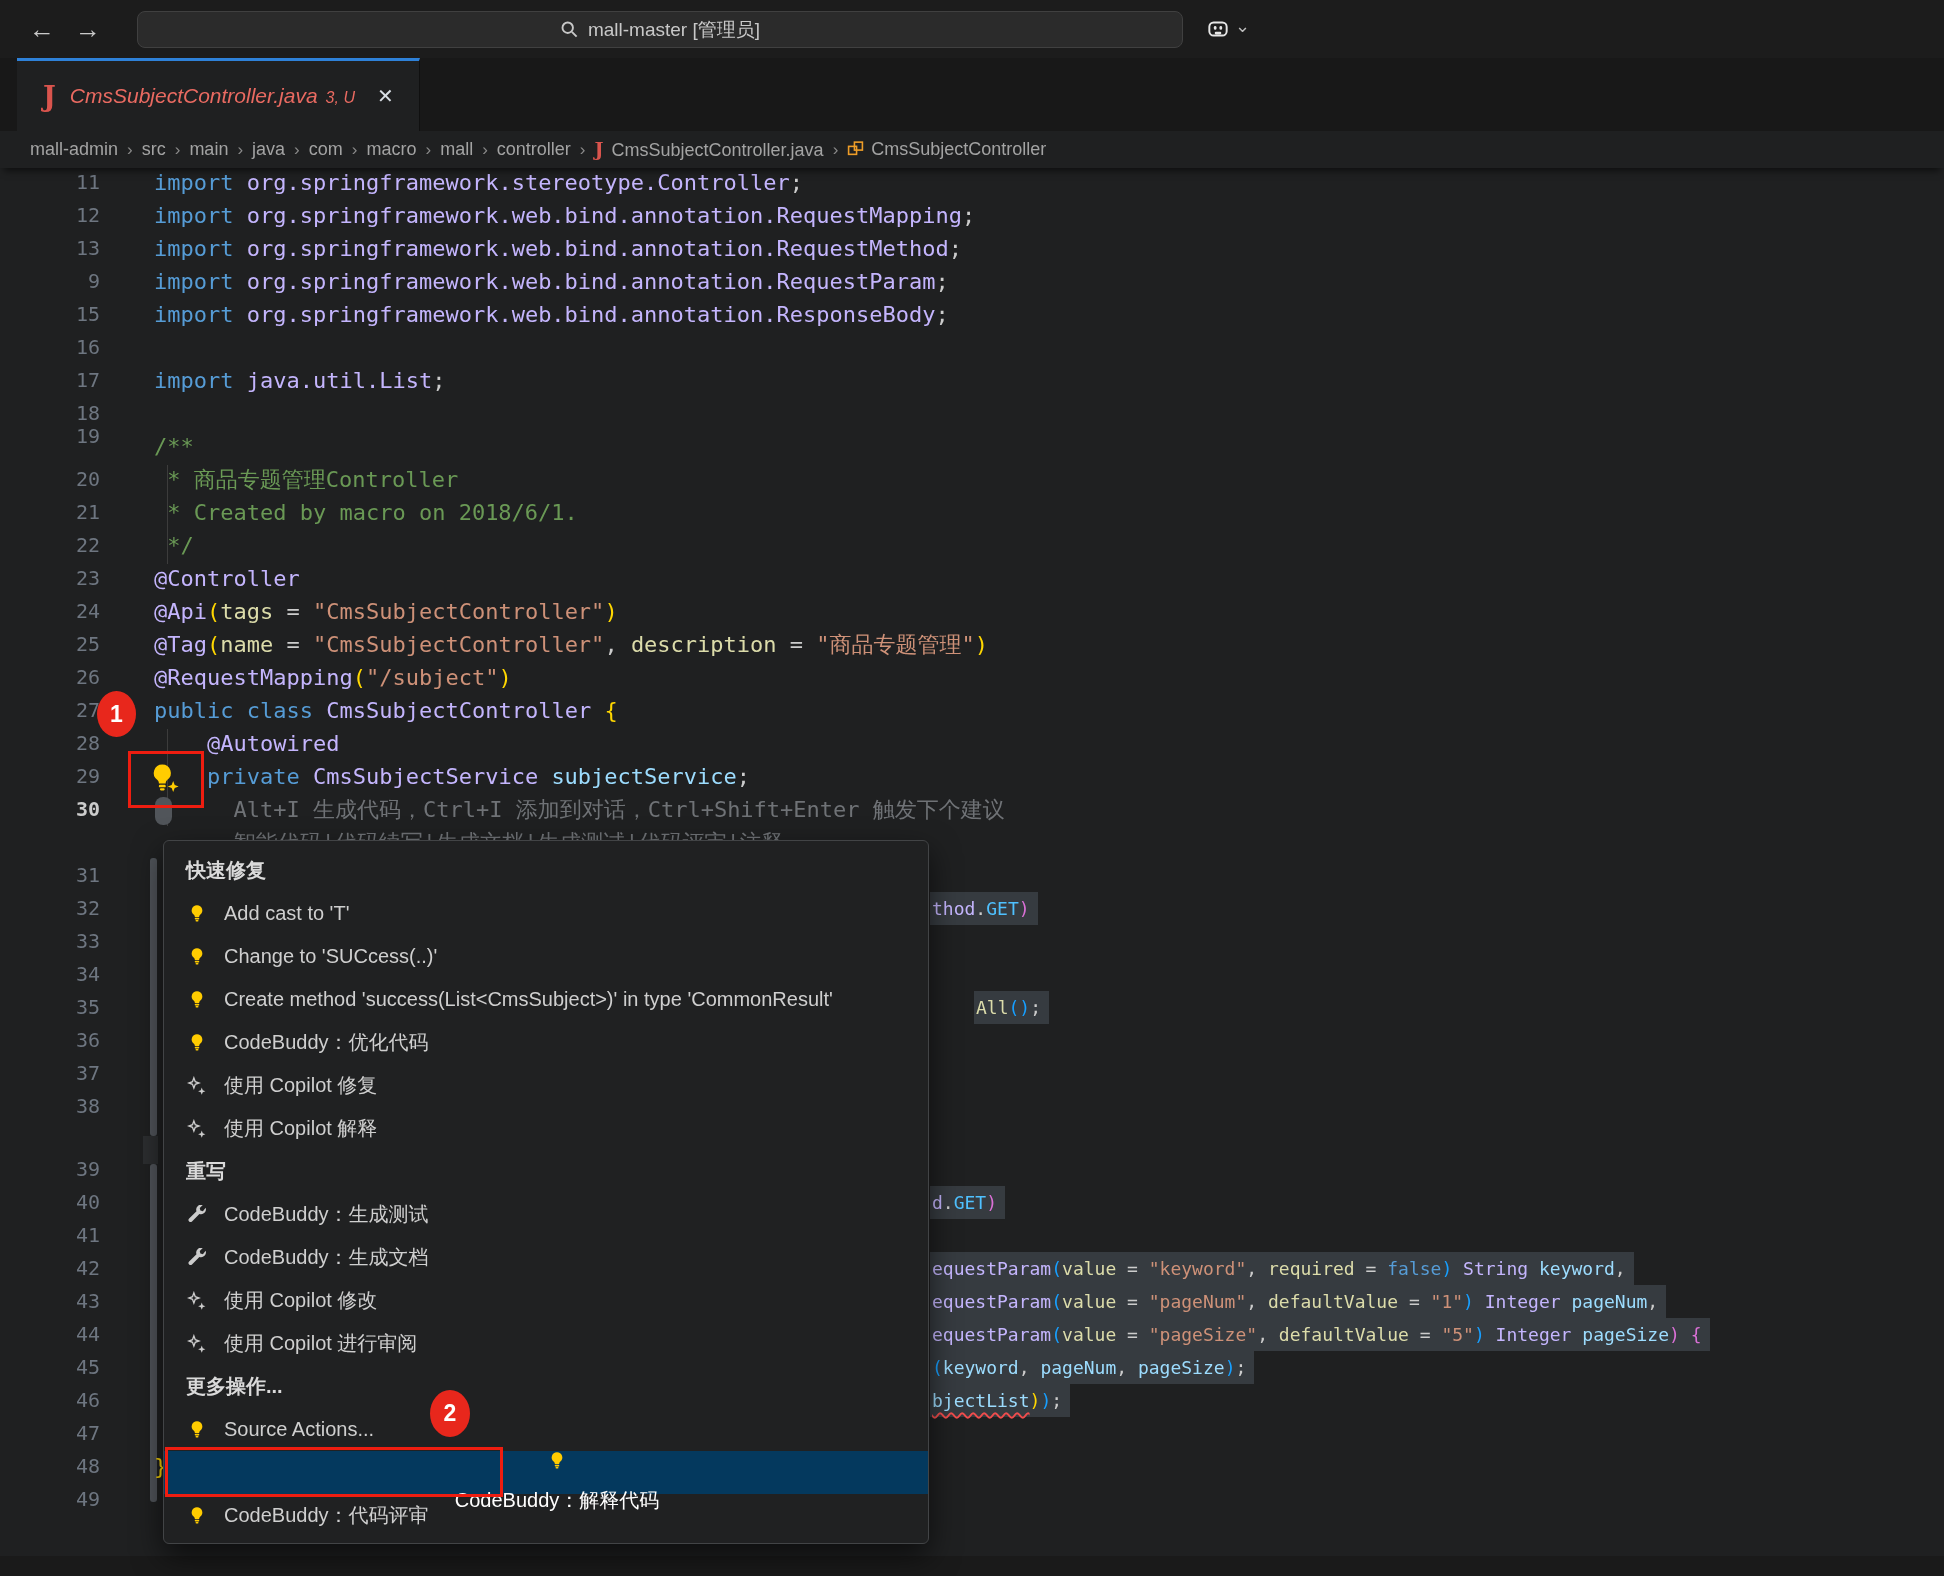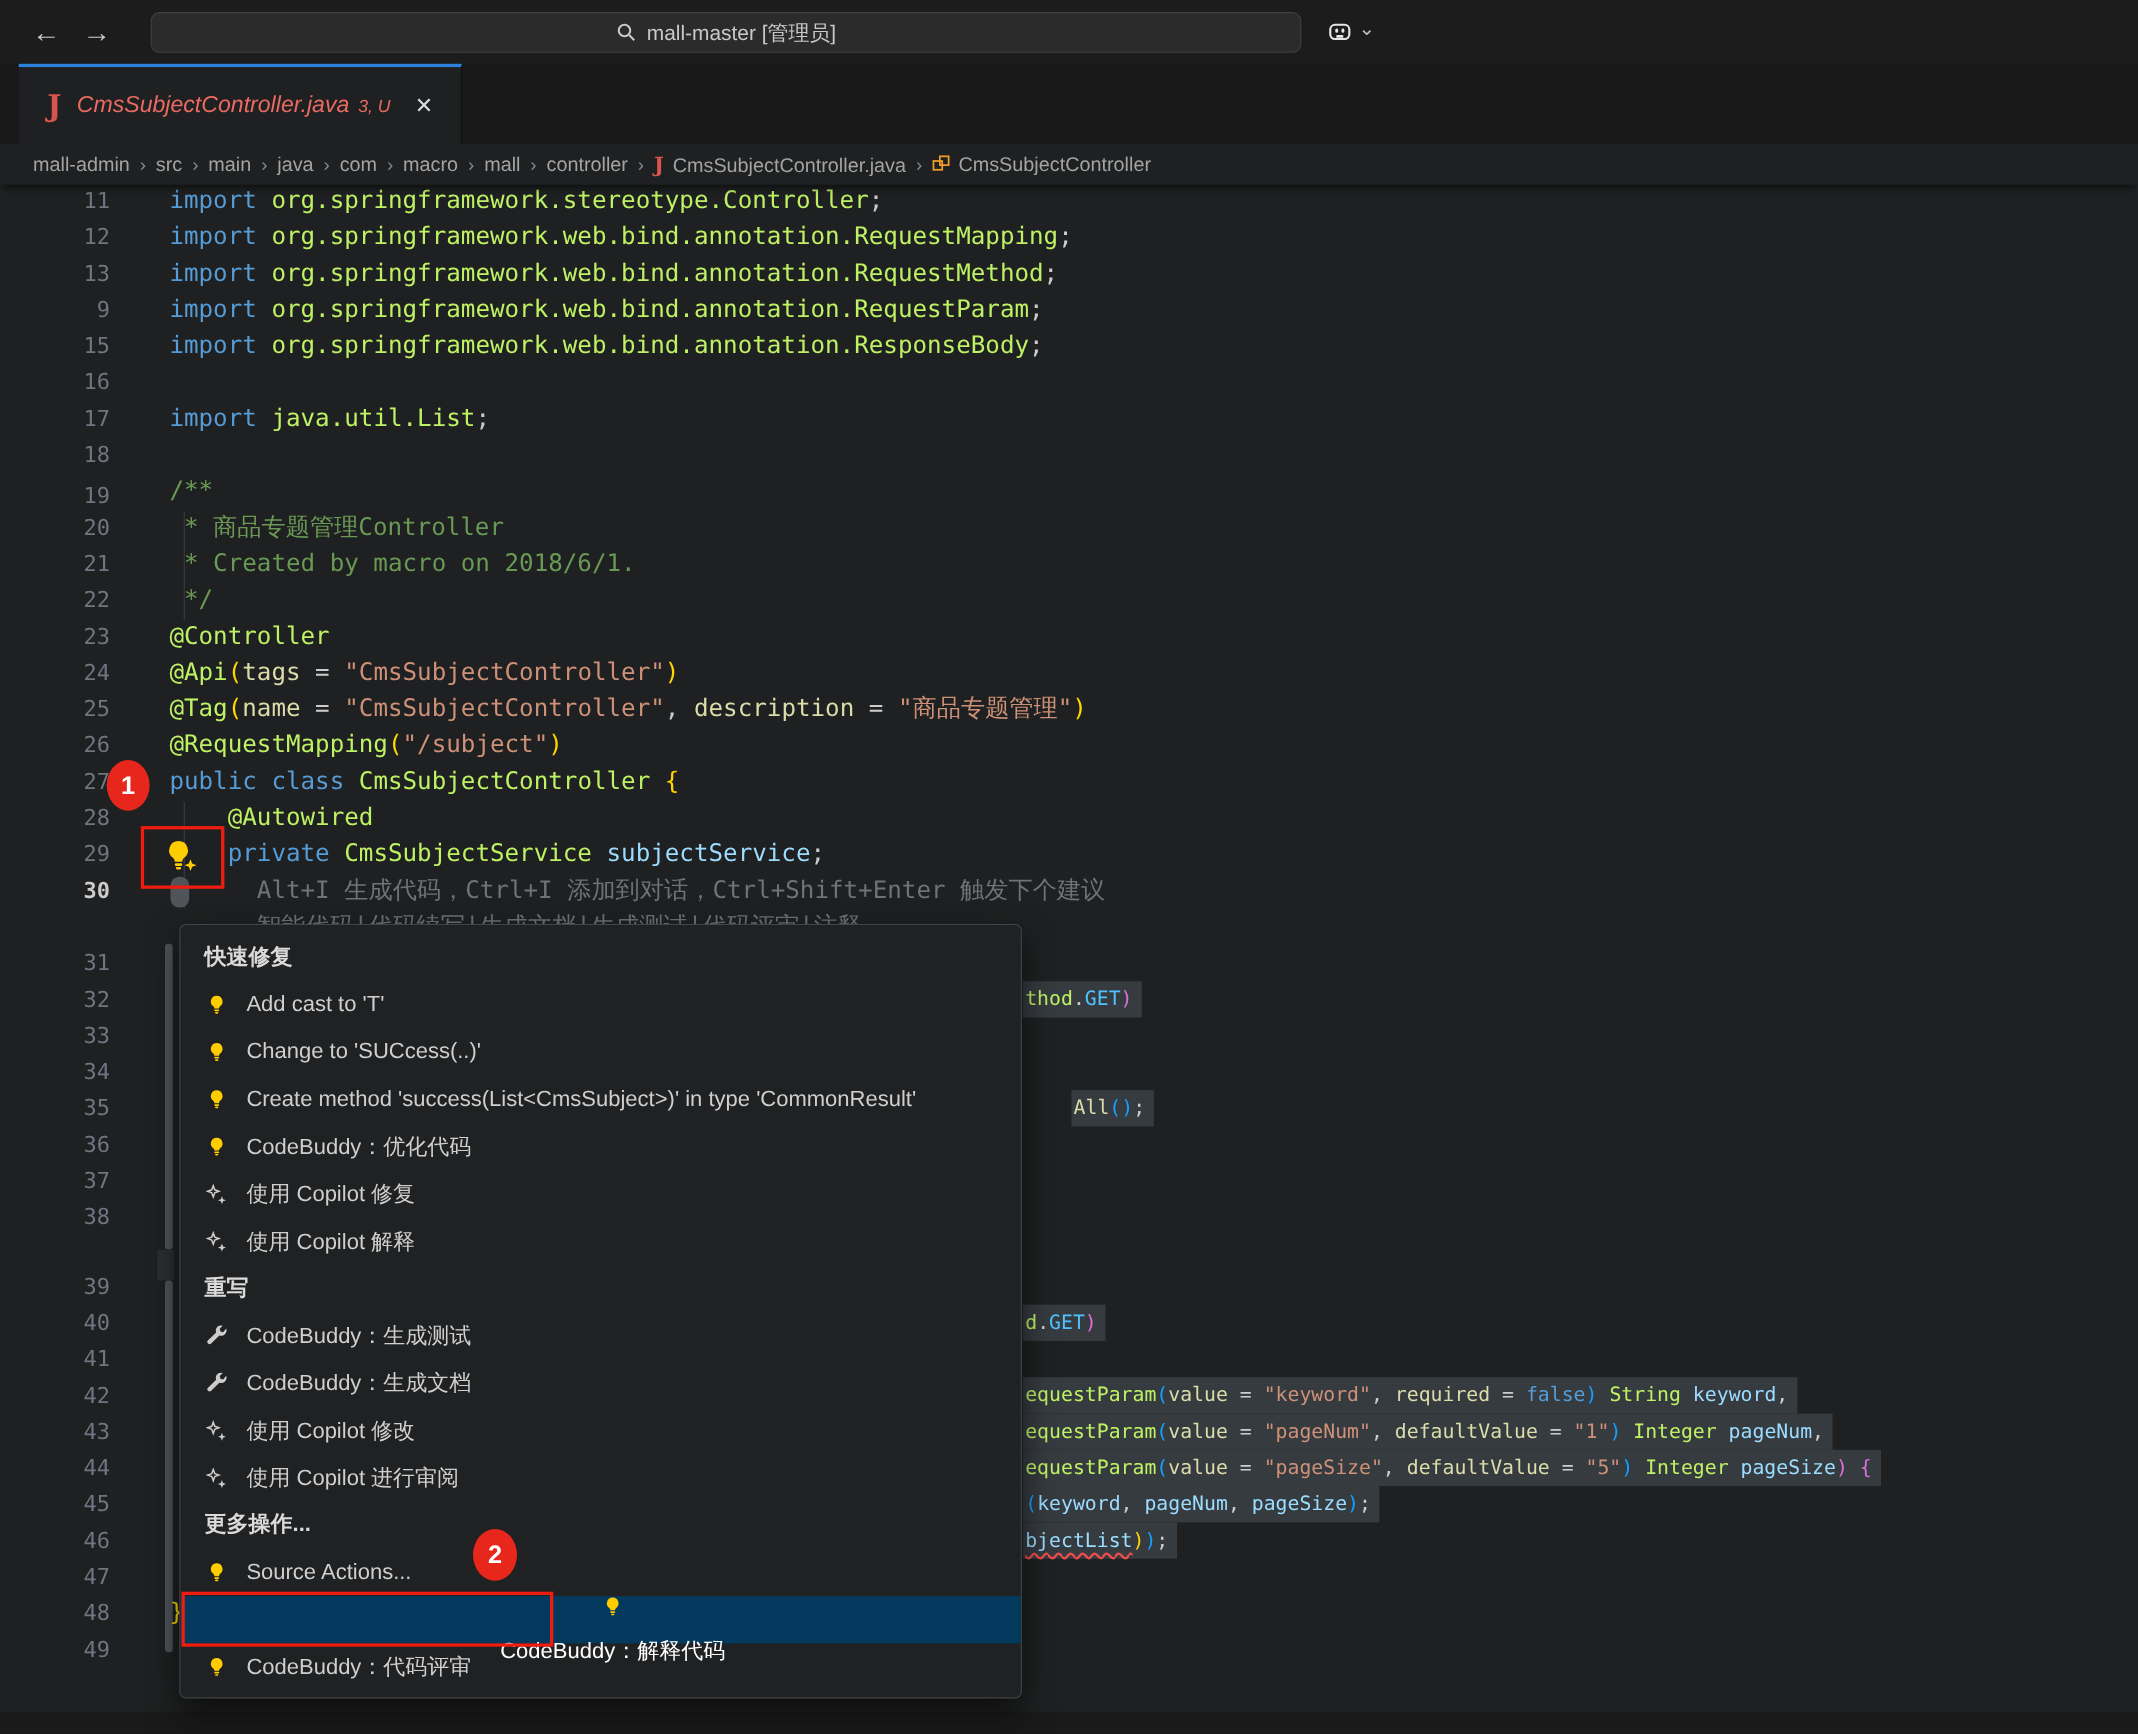--- a/index.html
+++ b/index.html
@@ -29,21 +29,21 @@
   .crumb-sep { color:#8a8a8a; font-size:17px; margin:0 9px; }
   .crumb-ico { display:inline-flex; margin-right:7px; vertical-align:-2px; }
   .crumb-java { font-family:"DejaVu Serif", serif; font-weight:bold; color:#d9544d; font-size:19px; margin-right:8px; }
 
   
   .editor { position:absolute; left:0; top:168px; width:1944px; height:1408px; background:#1f2021; font-family:"DejaVu Sans Mono", monospace; }
   .gutter-num { position:absolute; left:0; width:100px; height:33px; line-height:33px; text-align:right; color:#6e7681; font-size:20px; }
   .gutter-num.active { color:#cccccc; font-weight:bold; }
   .code-line { position:absolute; left:154px; height:33px; line-height:33px; font-size:22px; white-space:pre; color:#cccccc; }
   .ghost { color:#6f7276; }
-  .tok-kw{color:#569cd6} .tok-ty{color:#bef264} .tok-st{color:#ce9178} .tok-cm{color:#6a9955}
+  .tok-kw{color:#569cd6} .tok-ty{color:#c4b5fd} .tok-st{color:#ce9178} .tok-cm{color:#6a9955}
   .tok-vr{color:#9cdcfe} .tok-fn{color:#dcdcaa} .tok-fg{color:#cccccc} .tok-b1{color:#ffd700}
   .tok-b2{color:#da70d6} .tok-b3{color:#179fff} .tok-cn{color:#4fc1ff}
   .sq { text-decoration:underline wavy #f14c4c 2px; text-underline-offset:5px; }
   .frag { position:absolute; left:930px; height:33px; line-height:33px; font-size:18px; white-space:pre; background:#363b40; padding:0 8px 0 2px; }
   .indent-guide { position:absolute; width:1px; background:#3c3c3c; }
   .cursor-pill { position:absolute; left:155px; top:629px; width:17px; height:28px; background:#51555a; border-radius:8px; }
   .gutter-strip { position:absolute; left:150px; width:7px; background:#50545a; border-radius:3px; }
   .strip-notch { position:absolute; left:143px; width:15px; background:#2c2e30; }
   .gutter-bulb { position:absolute; left:147px; top:594px; }
 
@@ -139,21 +139,21 @@
       </svg>
     </div>
   <div class="gutter-num" style="top: -2px;">11</div>
       <div class="gutter-num" style="top: 31px;">12</div>
       <div class="gutter-num" style="top: 64px;">13</div>
       <div class="gutter-num" style="top: 97px;">9</div>
       <div class="gutter-num" style="top: 130px;">15</div>
       <div class="gutter-num" style="top: 163px;">16</div>
       <div class="gutter-num" style="top: 196px;">17</div>
       <div class="gutter-num" style="top: 229px;">18</div>
-      <div class="gutter-num" style="top: 266px; padding-left: 11px;">19</div>
+      <div class="gutter-num" style="top: 252px; padding-left: 11px;">19</div>
       <div class="gutter-num" style="top: 295px; padding-left: 12px;">20</div>
       <div class="gutter-num" style="top: 328px;">21</div>
       <div class="gutter-num" style="top: 361px;">22</div>
       <div class="gutter-num" style="top: 394px;">23</div>
       <div class="gutter-num" style="top: 427px;">24</div>
       <div class="gutter-num" style="top: 460px;">25</div>
       <div class="gutter-num" style="top: 493px;">26</div>
       <div class="gutter-num" style="top: 526px;">27</div>
       <div class="gutter-num" style="top: 559px;">28</div>
       <div class="gutter-num" style="top: 592px;">29</div>

